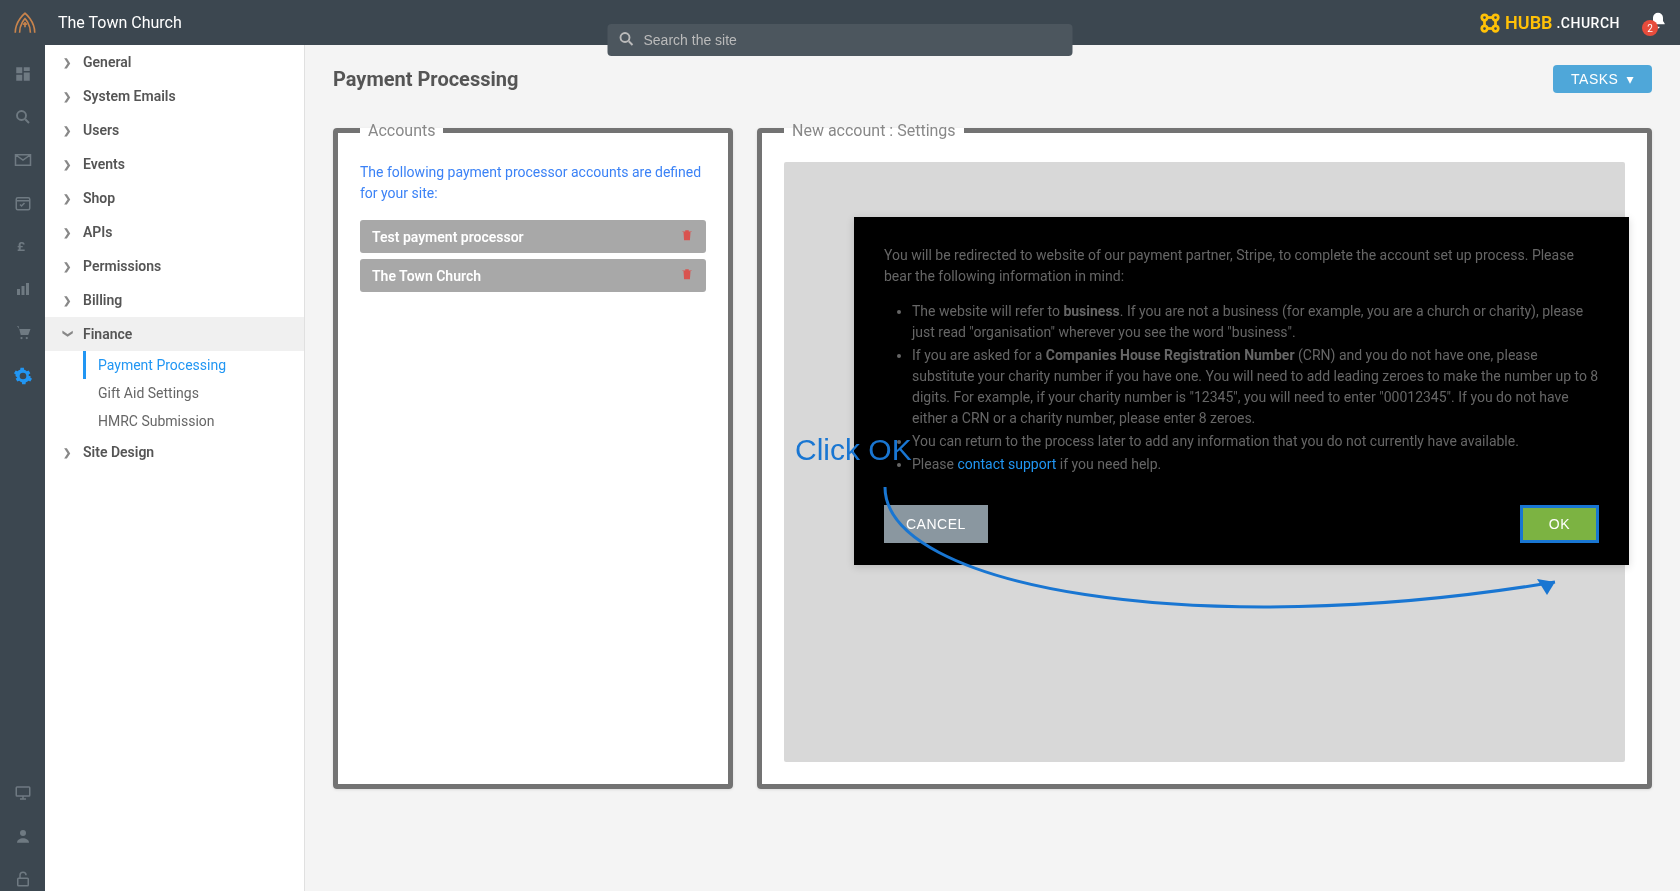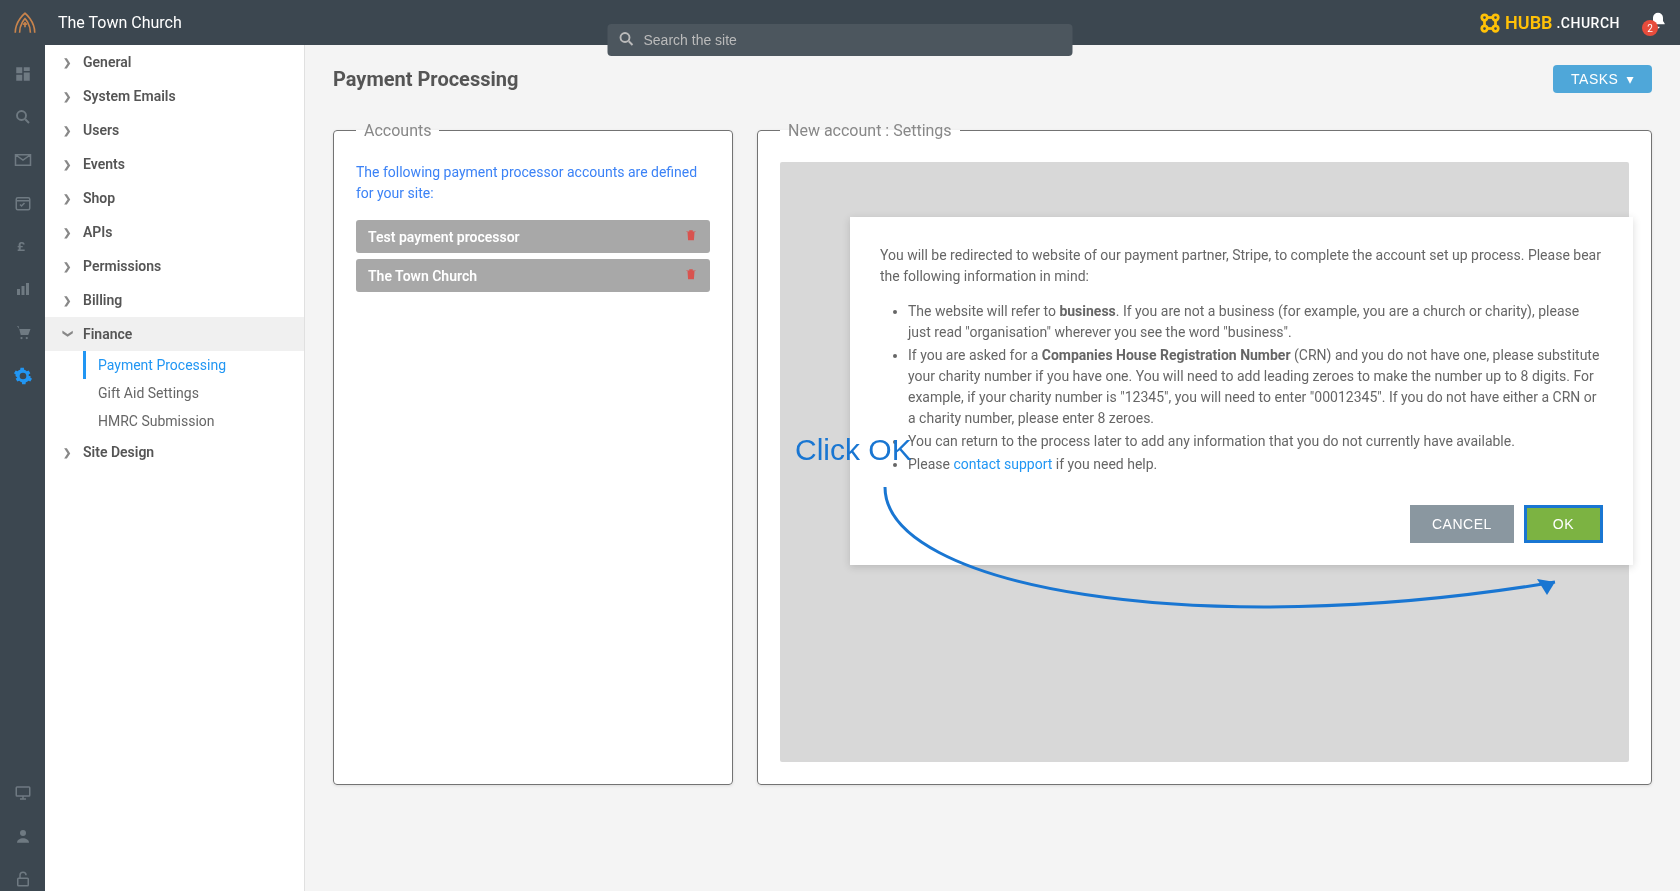--- a/index.html
+++ b/index.html
@@ -194,21 +194,21 @@
       width: 400px;
       margin-right: 24px;
       padding: 22px;
     }
     .panel-settings {
       flex: 1;
       padding: 22px;
       position: relative;
     }
     fieldset {
-      border: 1px solid #737373;
+      border: 5px solid #737373;
       border-radius: 4px;
       padding: 20px;
     }
     legend {
       padding: 0 8px;
       color: #888;
       font-size: 16px;
     }
     .accounts-desc {
       color: #3b82f6;
@@ -236,38 +236,38 @@
       background: #d8d8d8;
       min-height: 600px;
       border-radius: 2px;
       position: relative;
     }
     .modal {
       position: absolute;
       top: 55px;
       left: 70px;
       right: -4px;
-      background: #ffffff;
+      background: #000000;
       padding: 28px 30px 22px 30px;
       box-shadow: 0 2px 8px rgba(0,0,0,0.15);
     }
     .modal-text {
       color: #666;
       line-height: 1.5;
       margin-bottom: 14px;
     }
     .modal ul {
       padding-left: 28px;
       color: #666;
       line-height: 1.5;
     }
     .modal ul li { margin-bottom: 2px; }
     .modal-btns {
       display: flex;
-      justify-content: flex-end;
+      justify-content: space-between;
       gap: 10px;
       margin-top: 30px;
     }
     .btn-cancel {
       background: #8a97a0;
       color: #fff;
       border: none;
       padding: 10px 22px;
       font-size: 14px;
       letter-spacing: 0.5px;

